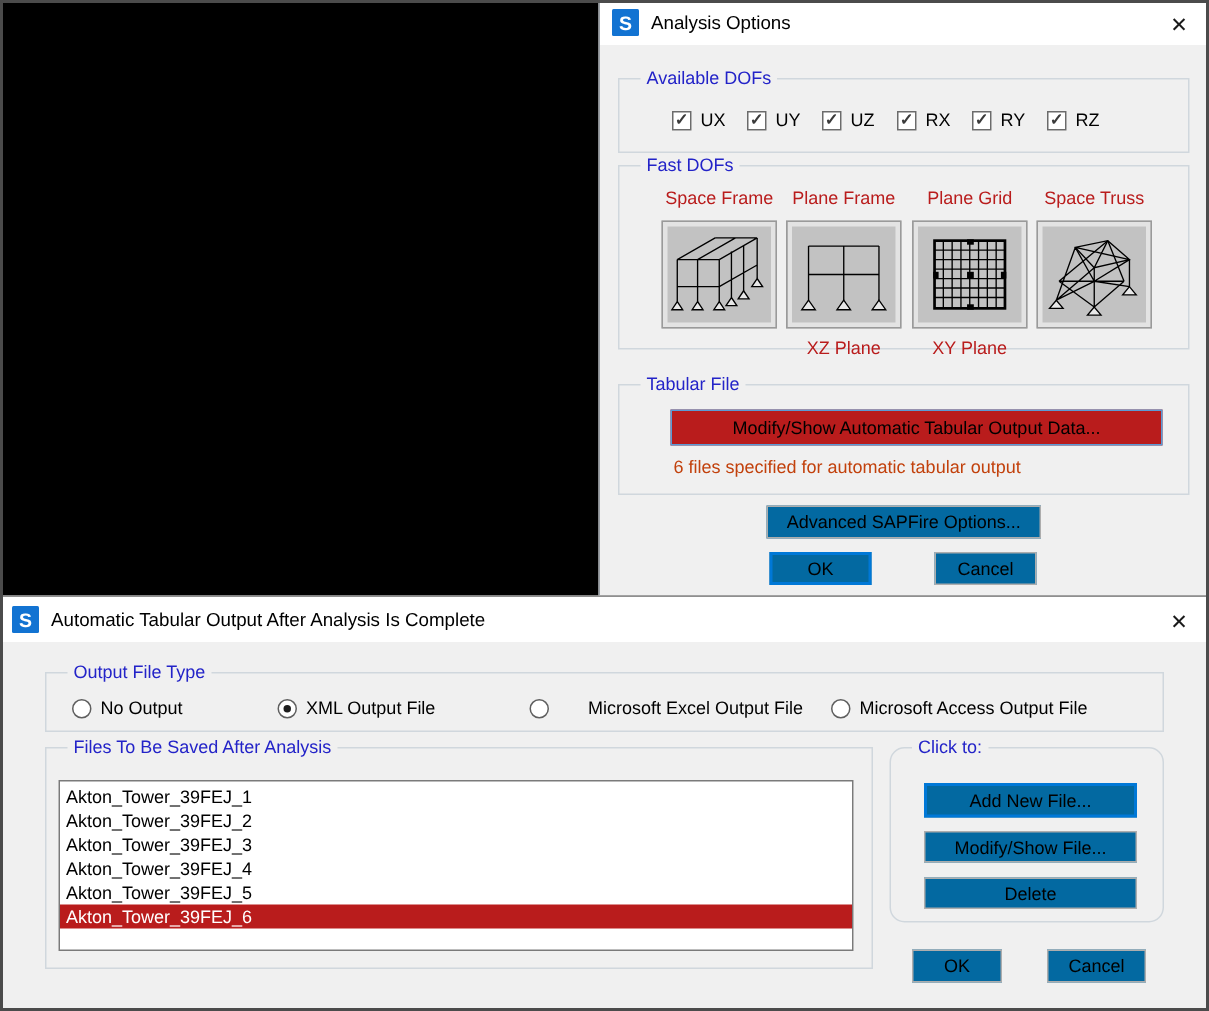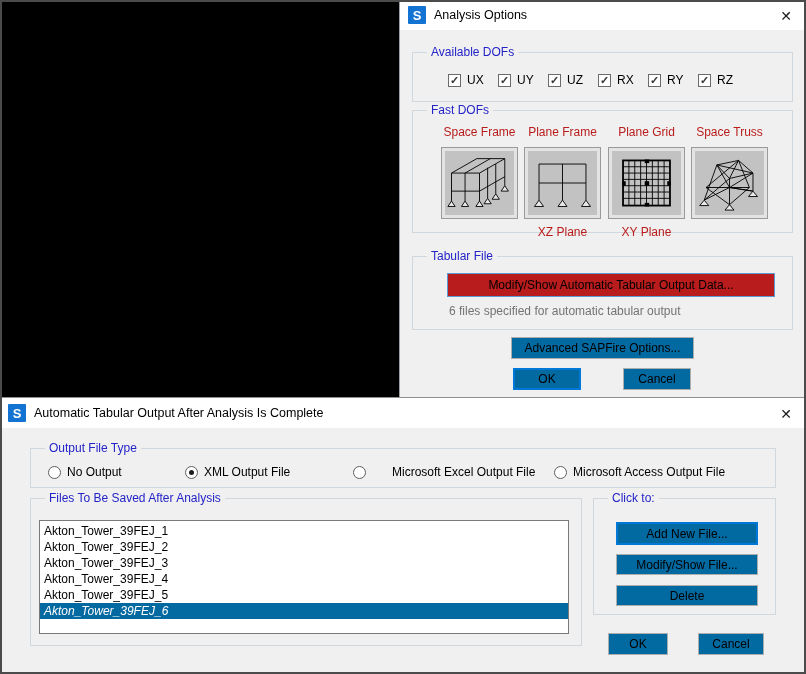--- a/index.html
+++ b/index.html
@@ -32,32 +32,32 @@
   .tile svg { width:100%; height:100%; display:block; }
   .tile path, .tile rect.gridrect { fill:none; stroke:#000; stroke-width:1; }
   .tile .support { fill:#e8e8e8; stroke:#000; stroke-width:1; }
   .tile .tick { fill:#000; stroke:none; }
 
   
   .btn { position:absolute; background:#0369a1; border:1px solid #adadad; font-size:12px; color:#000; display:flex; align-items:center; justify-content:center; font-family:"Liberation Sans", sans-serif; cursor:pointer; white-space:nowrap; }
   .btn-default { border:2px solid #0078d7; }
   .btn-hot { background:#b91c1c; border:1px solid #5b9bd5; }
 
-  .status-text { position:absolute; font-size:12px; color:#737373; white-space:nowrap; }
+  .status-text { position:absolute; font-size:12px; color:#c2410c; white-space:nowrap; }
 
   
   .radio-item { position:absolute; top:16px; display:flex; align-items:flex-end; cursor:pointer; }
   .radio-circle { width:13px; height:13px; border:1px solid #5f5f5f; border-radius:50%; background:#fff; position:relative; }
   .radio-item.on .radio-circle::after { content:""; position:absolute; left:3px; top:3px; width:5px; height:5px; border-radius:50%; background:#1d1d1d; }
   .radio-text { margin-left:6px; font-size:12px; color:#000; }
 
   
   .listbox { position:absolute; left:8px; top:21px; width:530px; height:114px; background:#fff; border:1px solid #7a7a7a; padding-top:2px; overflow:hidden; }
   .list-item { height:16px; line-height:16px; font-size:12px; color:#000; padding-left:4px; cursor:default; }
-  .list-item.sel { background:#0369a1; color:#fff;font-style:italic; }
+  .list-item.sel { background:#b91c1c; color:#fff; }
 </style>
 </head>
 <body>
 
 <div class="screen">
   <div style="position:absolute;left:0;top:0;width:400px;height:397px;background:#000;"></div>
 
   <div class="dlg dlg-top">
     <div class="titlebar">
       <div class="app-icon">S</div>
@@ -194,21 +194,21 @@
       <div class="listbox">
         <div class="list-item">Akton_Tower_39FEJ_1</div>
         <div class="list-item">Akton_Tower_39FEJ_2</div>
         <div class="list-item">Akton_Tower_39FEJ_3</div>
         <div class="list-item">Akton_Tower_39FEJ_4</div>
         <div class="list-item">Akton_Tower_39FEJ_5</div>
         <div class="list-item sel">Akton_Tower_39FEJ_6</div>
       </div>
     </div>
 
-    <div class="groupbox" style="left:593px; top:100px; width:183px; height:117px;">
+    <div class="groupbox" style="left:593px; top:100px; width:183px; height:117px;border-radius:10px;">
       <div class="group-label">Click to:</div>
       <div class="btn btn-default" style="left:22px; top:23px; width:142px; height:23px;">Add New File...</div>
       <div class="btn" style="left:22px; top:55px; width:142px; height:21px;">Modify/Show File...</div>
       <div class="btn" style="left:22px; top:86px; width:142px; height:21px;">Delete</div>
     </div>
 
     <div class="btn" style="left:608px; top:235px; width:60px; height:22px;">OK</div>
     <div class="btn" style="left:698px; top:235px; width:66px; height:22px;">Cancel</div>
   </div>
 

